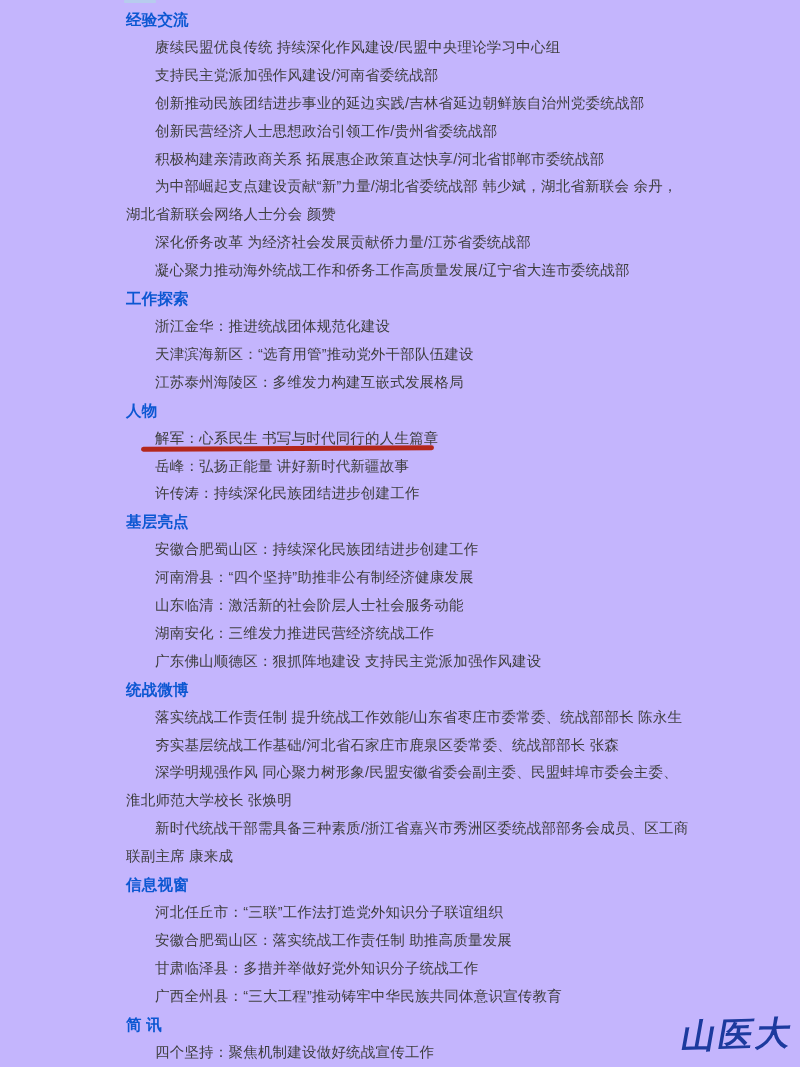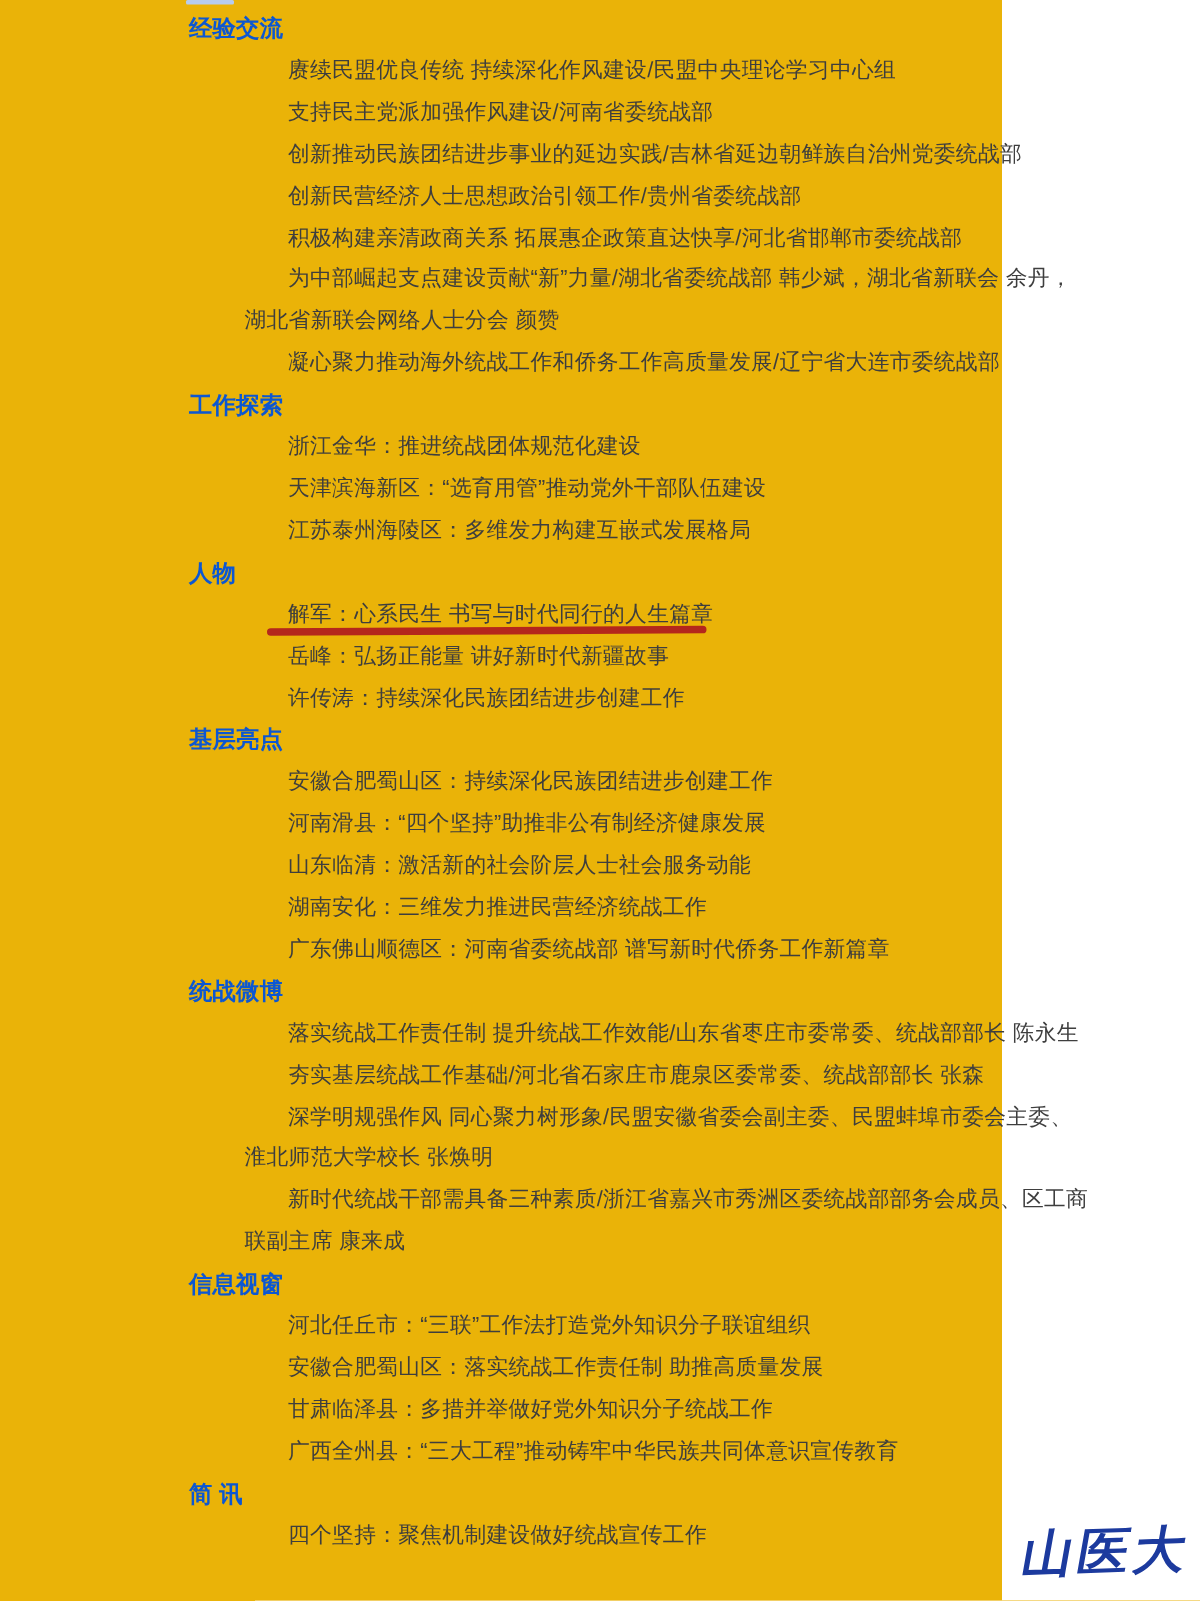--- a/index.html
+++ b/index.html
@@ -5,23 +5,23 @@
   * { margin: 0; padding: 0; box-sizing: border-box; }
   html, body { width: 800px; height: 1067px; }
   body {
     background: #ffffff;
     font-family: "Liberation Sans", "DejaVu Sans", sans-serif;
     overflow: hidden;
     position: relative;
   }
   .page {
     position: relative;
-    width: 668px;
+    width: 800px;
     height: 1067px;
-    background: #eab308;
+    background: #c4b5fd;
   }
   .top-fragment {
     position: absolute;
     left: 124px; top: 0;
     width: 32px; height: 3px;
     background: #b7ccee;
     border-radius: 1px;
   }
   .toc {
     position: absolute;
@@ -35,21 +35,20 @@
   .section-header {
     color: #0c57d2;
     font-weight: bold;
     font-size: 15.5px;
     line-height: 27.9px;
   }
   .entry {
     text-indent: 2em;
     position: relative;
     line-height: 27.9px;
-    margin-left: 37px;
   }
   .red-underline {
     position: absolute;
     left: 15px; top: 21px;
     width: 293px; height: 4.5px;
     background: #b4271c;
     border-radius: 3px;
     transform: rotate(-0.3deg);
   }
   .logo {
@@ -71,35 +70,36 @@
 <div class="page">
   <div class="top-fragment"></div>
   <div class="toc">
       <p class="section-header">经验交流</p>
       <p class="entry"><span>赓续民盟优良传统 持续深化作风建设/民盟中央理论学习中心组</span></p>
       <p class="entry"><span>支持民主党派加强作风建设/河南省委统战部</span></p>
       <p class="entry"><span>创新推动民族团结进步事业的延边实践/吉林省延边朝鲜族自治州党委统战部</span></p>
       <p class="entry"><span>创新民营经济人士思想政治引领工作/贵州省委统战部</span></p>
       <p class="entry"><span>积极构建亲清政商关系 拓展惠企政策直达快享/河北省邯郸市委统战部</span></p>
       <p class="entry"><span>为中部崛起支点建设贡献“新”力量/湖北省委统战部 韩少斌，湖北省新联会 余丹，</span><br><span>湖北省新联会网络人士分会 颜赞</span></p>
+      <p class="entry"><span>深化侨务改革 为经济社会发展贡献侨力量/江苏省委统战部</span></p>
       <p class="entry"><span>凝心聚力推动海外统战工作和侨务工作高质量发展/辽宁省大连市委统战部</span></p>
       <p class="section-header">工作探索</p>
       <p class="entry"><span>浙江金华：推进统战团体规范化建设</span></p>
       <p class="entry"><span>天津滨海新区：“选育用管”推动党外干部队伍建设</span></p>
       <p class="entry"><span>江苏泰州海陵区：多维发力构建互嵌式发展格局</span></p>
       <p class="section-header">人物</p>
       <p class="entry"><span>解军：心系民生 书写与时代同行的人生篇章</span><span class="red-underline"></span></p>
       <p class="entry"><span>岳峰：弘扬正能量 讲好新时代新疆故事</span></p>
       <p class="entry"><span>许传涛：持续深化民族团结进步创建工作</span></p>
       <p class="section-header">基层亮点</p>
       <p class="entry"><span>安徽合肥蜀山区：持续深化民族团结进步创建工作</span></p>
       <p class="entry"><span>河南滑县：“四个坚持”助推非公有制经济健康发展</span></p>
       <p class="entry"><span>山东临清：激活新的社会阶层人士社会服务动能</span></p>
       <p class="entry"><span>湖南安化：三维发力推进民营经济统战工作</span></p>
-      <p class="entry"><span>广东佛山顺德区：河南省委统战部 谱写新时代侨务工作新篇章</span></p>
+      <p class="entry"><span>广东佛山顺德区：狠抓阵地建设 支持民主党派加强作风建设</span></p>
       <p class="section-header">统战微博</p>
       <p class="entry"><span>落实统战工作责任制 提升统战工作效能/山东省枣庄市委常委、统战部部长 陈永生</span></p>
       <p class="entry"><span>夯实基层统战工作基础/河北省石家庄市鹿泉区委常委、统战部部长 张森</span></p>
       <p class="entry"><span>深学明规强作风 同心聚力树形象/民盟安徽省委会副主委、民盟蚌埠市委会主委、</span><br><span>淮北师范大学校长 张焕明</span></p>
       <p class="entry"><span>新时代统战干部需具备三种素质/浙江省嘉兴市秀洲区委统战部部务会成员、区工商</span><br><span>联副主席 康来成</span></p>
       <p class="section-header">信息视窗</p>
       <p class="entry"><span>河北任丘市：“三联”工作法打造党外知识分子联谊组织</span></p>
       <p class="entry"><span>安徽合肥蜀山区：落实统战工作责任制 助推高质量发展</span></p>
       <p class="entry"><span>甘肃临泽县：多措并举做好党外知识分子统战工作</span></p>
       <p class="entry"><span>广西全州县：“三大工程”推动铸牢中华民族共同体意识宣传教育</span></p>

